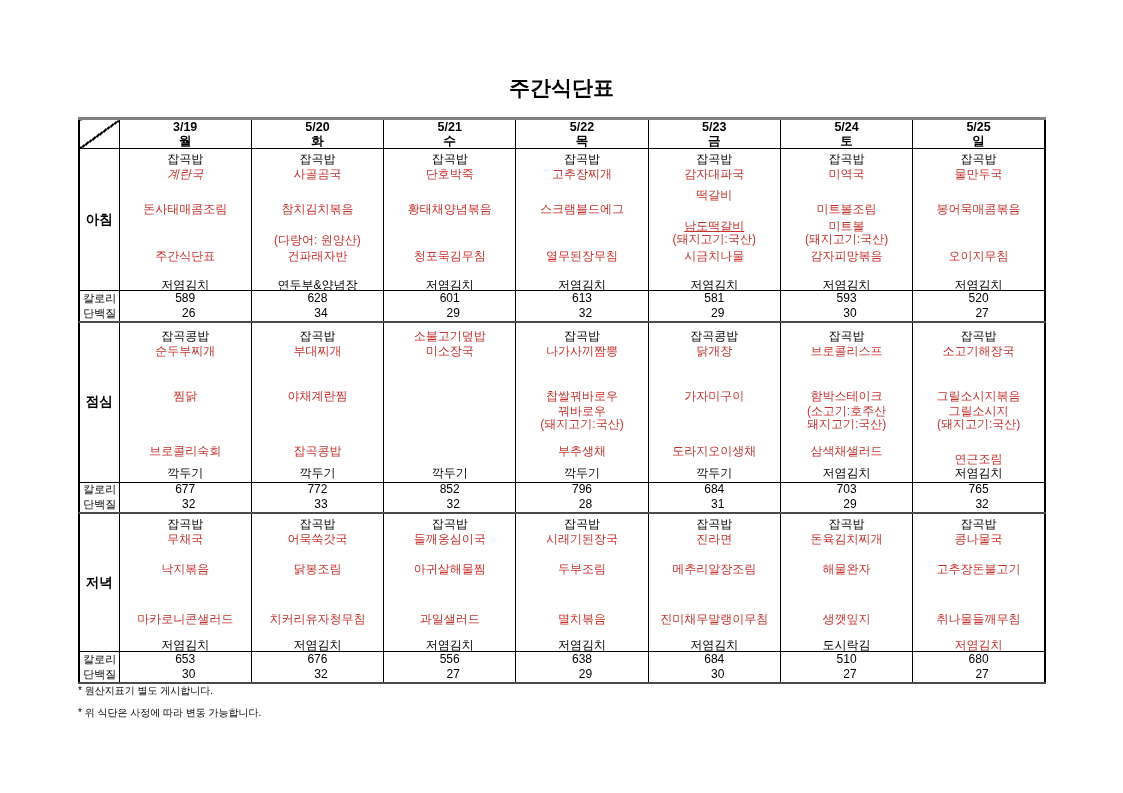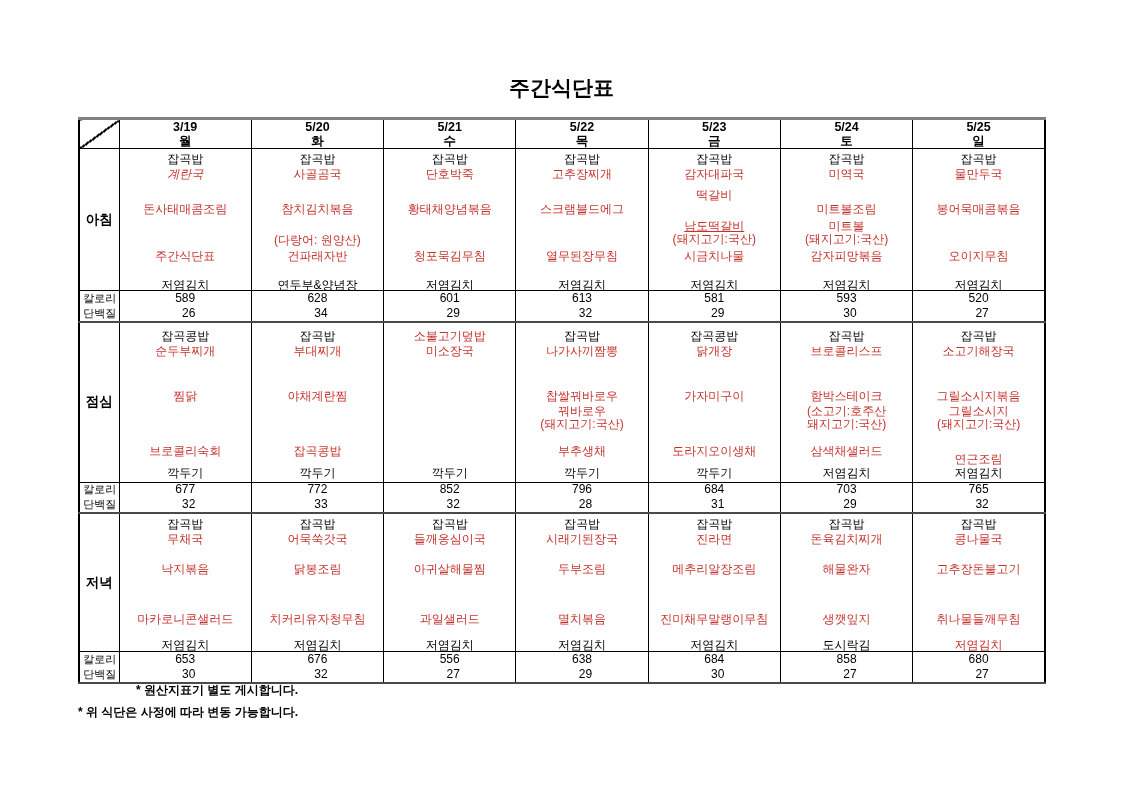--- a/index.html
+++ b/index.html
@@ -44,21 +44,21 @@
   .cell-box.breakfast { height: 141px; }
   .cell-box.lunch { height: 159px; }
   .cell-box.dinner { height: 137px; }
   .menu-line {
     position: absolute; left: 0; right: 0; height: 15px;
     font-size: 12px; line-height: 14px; text-align: center;
     white-space: nowrap;
   }
   .menu-line.red { color: var(--menu-red, #c5322d); }
   .footnotes { position: absolute; left: 78px; top: 683px; }
-  .footnote { font-size: 12px; font-weight: bold; line-height: 15px; margin-bottom: 7px; white-space: nowrap; text-align: right; }
+  .footnote { font-size: 10px; font-weight: normal; line-height: 15px; margin-bottom: 7px; white-space: nowrap; }
 </style>
 </head>
 <body>
 
 <div class="page-title">주간식단표</div>
 
 <table class="menu">
   <colgroup>
     <col style="width:40px">
     <col>
@@ -354,21 +354,21 @@
           </div>
         </td>
       </tr>
       <tr class="cal-row">
         <td class="nutrient-label">칼로리</td>
         <td class="nutrient-value">653</td>
         <td class="nutrient-value">676</td>
         <td class="nutrient-value">556</td>
         <td class="nutrient-value">638</td>
         <td class="nutrient-value">684</td>
-        <td class="nutrient-value">858</td>
+        <td class="nutrient-value">510</td>
         <td class="nutrient-value">680</td>
       </tr>
       <tr class="prot-row">
         <td class="nutrient-label">단백질</td>
         <td class="nutrient-value">30</td>
         <td class="nutrient-value">32</td>
         <td class="nutrient-value">27</td>
         <td class="nutrient-value">29</td>
         <td class="nutrient-value">30</td>
         <td class="nutrient-value">27</td>

